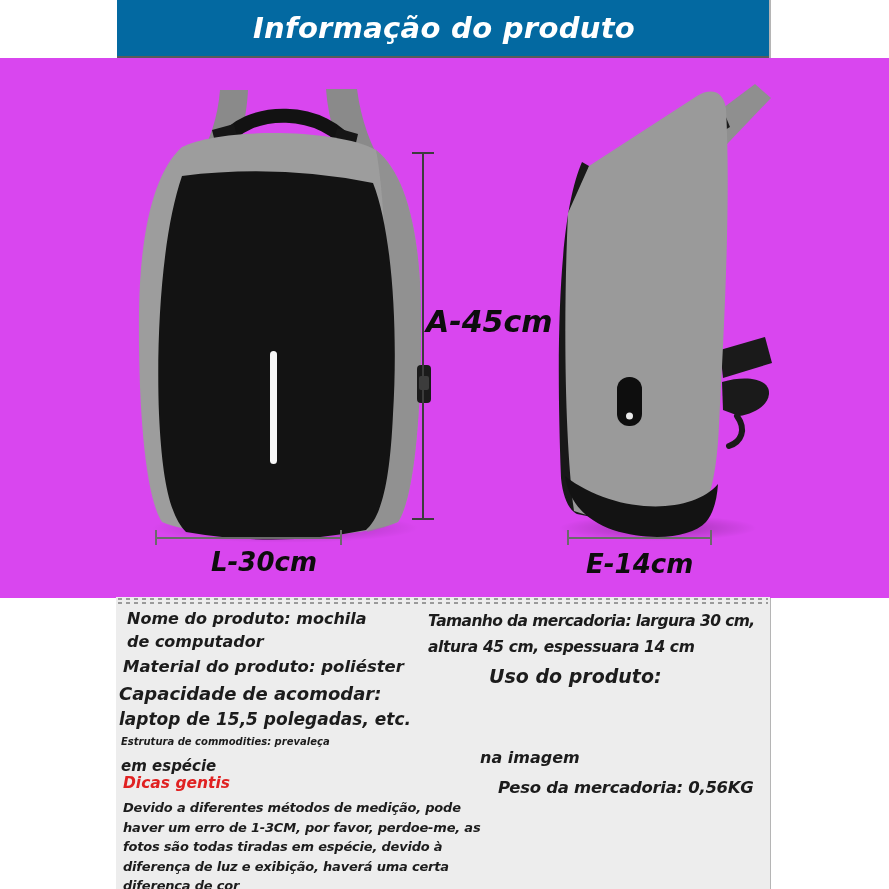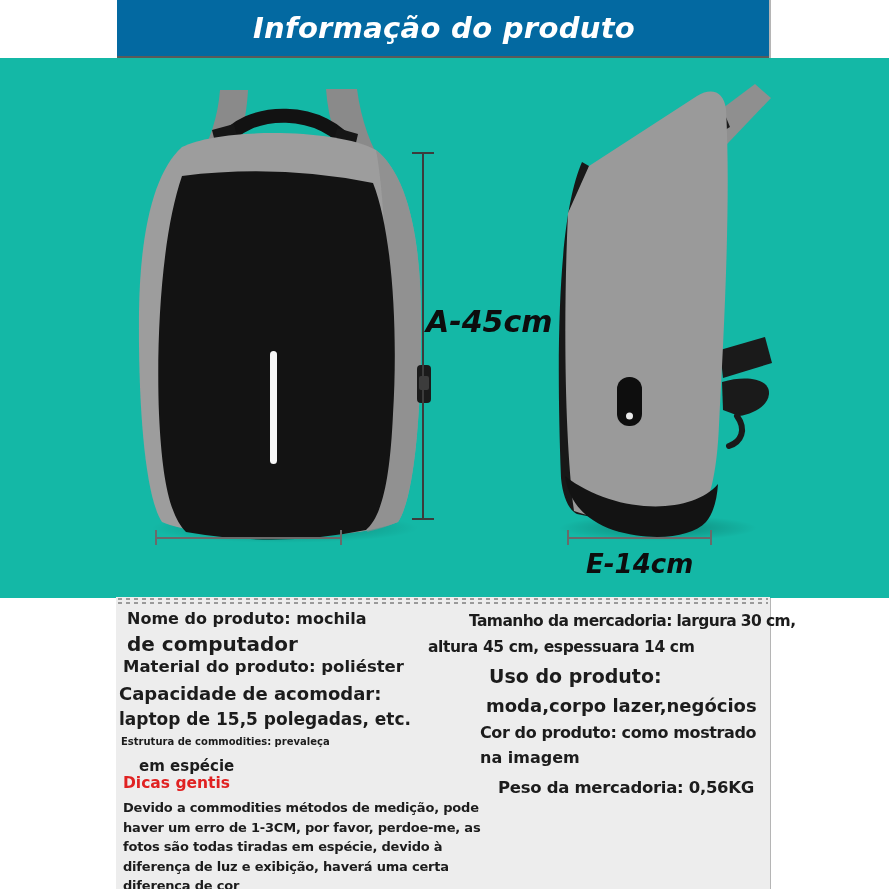--- a/index.html
+++ b/index.html
@@ -15,21 +15,21 @@
     display:flex;align-items:center;justify-content:center;
   }
   .header-title{
     color:#ffffff;font-weight:bold;font-style:italic;font-size:29px;
     letter-spacing:.3px;white-space:nowrap;
   }
   .right-edge{
     position:absolute;left:769px;top:0;width:2px;height:889px;background:#b5b5b5;
   }
   
-  .photo-area{position:absolute;left:0;top:58px;width:889px;height:540px;background:#14b8a6;}
+  .photo-area{position:absolute;left:0;top:58px;width:889px;height:540px;background:#d946ef;}
   .bag-svg{position:absolute;}
   .front-bag{left:129px;top:26px;width:302px;height:460px;}
   .side-bag{left:551px;top:22px;width:226px;height:474px;}
   .bag-shadow{position:absolute;background:radial-gradient(ellipse at center,rgba(0,0,0,.28),rgba(0,0,0,0) 70%);}
   .shadow-front{left:150px;top:455px;width:270px;height:30px;}
   .shadow-side{left:558px;top:457px;width:200px;height:26px;}
   
   .vline{position:absolute;left:422px;top:95px;width:2px;height:366px;background:#3c3c3c;}
   .vcap{position:absolute;left:412px;width:22px;height:2px;background:#3c3c3c;}
   .vcap.top{top:94px;} .vcap.bot{top:460px;}
@@ -47,33 +47,33 @@
   }
   .dashes{
     position:absolute;left:2px;top:1px;width:650px;height:7px;
     background-image:
       repeating-linear-gradient(90deg,#9a9a9a 0 4px,transparent 4px 8px),
       repeating-linear-gradient(90deg,#9a9a9a 0 4px,transparent 4px 8px);
     background-size:100% 2px,100% 2px;
     background-position:0 0,0 4px;
     background-repeat:no-repeat,no-repeat;
   }
-  .t{position:absolute;font-weight:bold;color:#1c1c1c;white-space:nowrap;}
+  .t{position:absolute;font-weight:bold;font-style:italic;color:#1c1c1c;white-space:nowrap;}
   
   .nome1{left:11px;top:12px;font-size:16px;}
-  .nome2{left:11px;top:35px;font-size:20px;}
+  .nome2{left:11px;top:35px;font-size:16px;}
   .material{left:7px;top:60px;font-size:16.5px;text-align:right;}
   .cap1{left:3px;top:86px;font-size:18px;}
   .cap2{left:3px;top:112px;font-size:17px;}
   .est1{left:5px;top:139px;font-size:10px;}
-  .est2{left:23px;top:160px;font-size:15px;}
+  .est2{left:5px;top:160px;font-size:15px;}
   .dicas{left:7px;top:177px;font-size:15.5px;color:#e02222;}
   .tips{left:7px;top:201px;font-size:13px;line-height:19.5px;letter-spacing:-.2px;}
   
-  .tam1{left:312px;top:15px;font-size:15.5px;letter-spacing:-.6px;margin-left:41px;}
+  .tam1{left:312px;top:15px;font-size:15.5px;letter-spacing:-.6px;}
   .tam2{left:312px;top:41px;font-size:15.5px;letter-spacing:-.4px;}
   .uso{left:373px;top:68px;font-size:19px;}
   .moda{left:370px;top:98px;font-size:18px;}
   .cor1{left:364px;top:126px;font-size:16px;letter-spacing:-.4px;}
   .cor2{left:364px;top:151px;font-size:16px;}
   .peso{left:382px;top:181px;font-size:16.5px;letter-spacing:-.3px;}
 </style>
 </head>
 <body>
 
@@ -121,44 +121,43 @@
     <div class="vcap top"></div>
     <div class="vcap bot"></div>
     <div class="hline hl-l"></div>
     <div class="htick tick-l1"></div>
     <div class="htick tick-l2"></div>
     <div class="hline hl-e"></div>
     <div class="htick tick-e1"></div>
     <div class="htick tick-e2"></div>
 
     <div class="dim-label label-a">A-45cm</div>
+    <div class="dim-label label-l">L-30cm</div>
     <div class="dim-label label-e">E-14cm</div>
   </div>
 
   <div class="info-panel">
     <div class="dashes"></div>
 
     <div class="t nome1">Nome do produto: mochila</div>
     <div class="t nome2">de computador</div>
     <div class="t material">Material do produto: poliéster</div>
     <div class="t cap1">Capacidade de acomodar:</div>
     <div class="t cap2">laptop de 15,5 polegadas, etc.</div>
     <div class="t est1">Estrutura de commodities: prevaleça</div>
     <div class="t est2">em espécie</div>
     <div class="t dicas">Dicas gentis</div>
     <div class="t tips">
-      <div>Devido a commodities métodos de medição, pode</div>
+      <div>Devido a diferentes métodos de medição, pode</div>
       <div>haver um erro de 1-3CM, por favor, perdoe-me, as</div>
       <div>fotos são todas tiradas em espécie, devido à</div>
       <div>diferença de luz e exibição, haverá uma certa</div>
       <div>diferença de cor</div>
     </div>
 
     <div class="t tam1">Tamanho da mercadoria: largura 30 cm,</div>
     <div class="t tam2">altura 45 cm, espessuara 14 cm</div>
     <div class="t uso">Uso do produto:</div>
-    <div class="t moda">moda,corpo lazer,negócios</div>
-    <div class="t cor1">Cor do produto: como mostrado</div>
     <div class="t cor2">na imagem</div>
     <div class="t peso">Peso da mercadoria: 0,56KG</div>
   </div>
 
 </div>
 
 </body></html>

